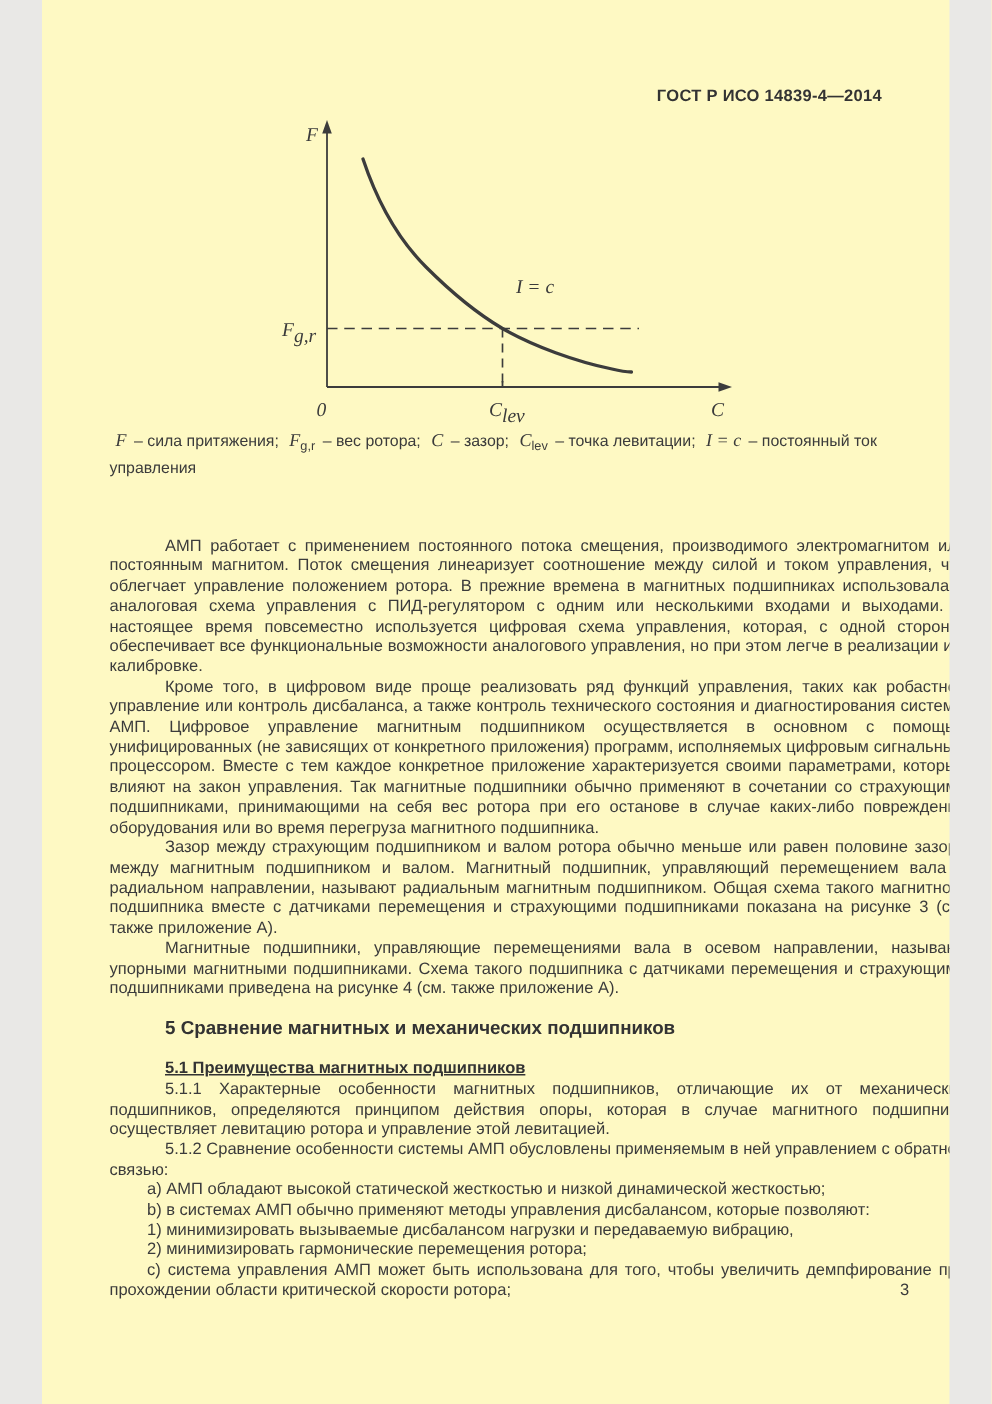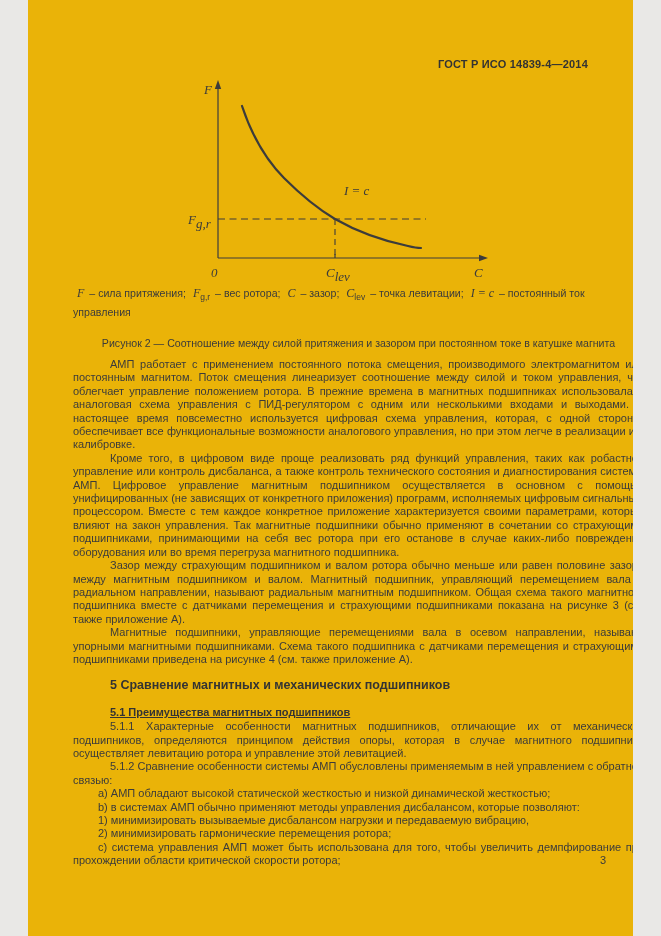--- a/index.html
+++ b/index.html
@@ -3,21 +3,21 @@
 <meta charset="utf-8">
 <style>
   html,body{margin:0;padding:0;}
   body{
     background:#e9e8e6;
     font-family:"Liberation Sans", sans-serif;
   }
   .page{
     position:relative;
     width:605px;height:936px;
-    background:#eab308;
+    background:#fef9c3;
     color:#3b3b3b;
     overflow:hidden;
     margin:0 auto;
   }
   .doc-header{
     position:absolute;top:58px;right:45px;
     font-size:11px;font-weight:bold;color:#333;
     letter-spacing:.2px;
   }
   .figure-svg{
@@ -112,21 +112,20 @@
     <span class="msym"><span>F</span><span class="msub">g,r</span></span>
     <span>– вес ротора;</span>
     <span class="msym">C</span>
     <span>– зазор;</span>
     <span class="msym"><span>C</span><span class="msub">lev</span></span>
     <span>– точка левитации;</span>
     <span class="msym">I = c</span>
     <span>– постоянный ток управления</span>
   </div>
 
-  <div class="fig-caption">Рисунок 2 — Соотношение между силой притяжения и зазором при постоянном токе в катушке магнита</div>
 
   <div class="main-col">
     <p>АМП работает с применением постоянного потока смещения, производимого электромагнитом или постоянным магнитом. Поток смещения линеаризует соотношение между силой и током управления, что облегчает управление положением ротора. В прежние времена в магнитных подшипниках использовалась аналоговая схема управления с ПИД-регулятором с одним или несколькими входами и выходами. В настоящее время повсеместно используется цифровая схема управления, которая, с одной стороны, обеспечивает все функциональные возможности аналогового управления, но при этом легче в реализации и в калибровке.</p>
     <p>Кроме того, в цифровом виде проще реализовать ряд функций управления, таких как робастное управление или контроль дисбаланса, а также контроль технического состояния и диагностирования системы АМП. Цифровое управление магнитным подшипником осуществляется в основном с помощью унифицированных (не зависящих от конкретного приложения) программ, исполняемых цифровым сигнальным процессором. Вместе с тем каждое конкретное приложение характеризуется своими параметрами, которые влияют на закон управления. Так магнитные подшипники обычно применяют в сочетании со страхующими подшипниками, принимающими на себя вес ротора при его останове в случае каких-либо повреждений оборудования или во время перегруза магнитного подшипника.</p>
     <p>Зазор между страхующим подшипником и валом ротора обычно меньше или равен половине зазора между магнитным подшипником и валом. Магнитный подшипник, управляющий перемещением вала в радиальном направлении, называют радиальным магнитным подшипником. Общая схема такого магнитного подшипника вместе с датчиками перемещения и страхующими подшипниками показана на рисунке 3 (см. также приложение А).</p>
     <p>Магнитные подшипники, управляющие перемещениями вала в осевом направлении, называют упорными магнитными подшипниками. Схема такого подшипника с датчиками перемещения и страхующими подшипниками приведена на рисунке 4 (см. также приложение А).</p>
 
     <div class="section-heading">5 Сравнение магнитных и механических подшипников</div>
 
     <div class="subsection-heading">5.1 Преимущества магнитных подшипников</div>

